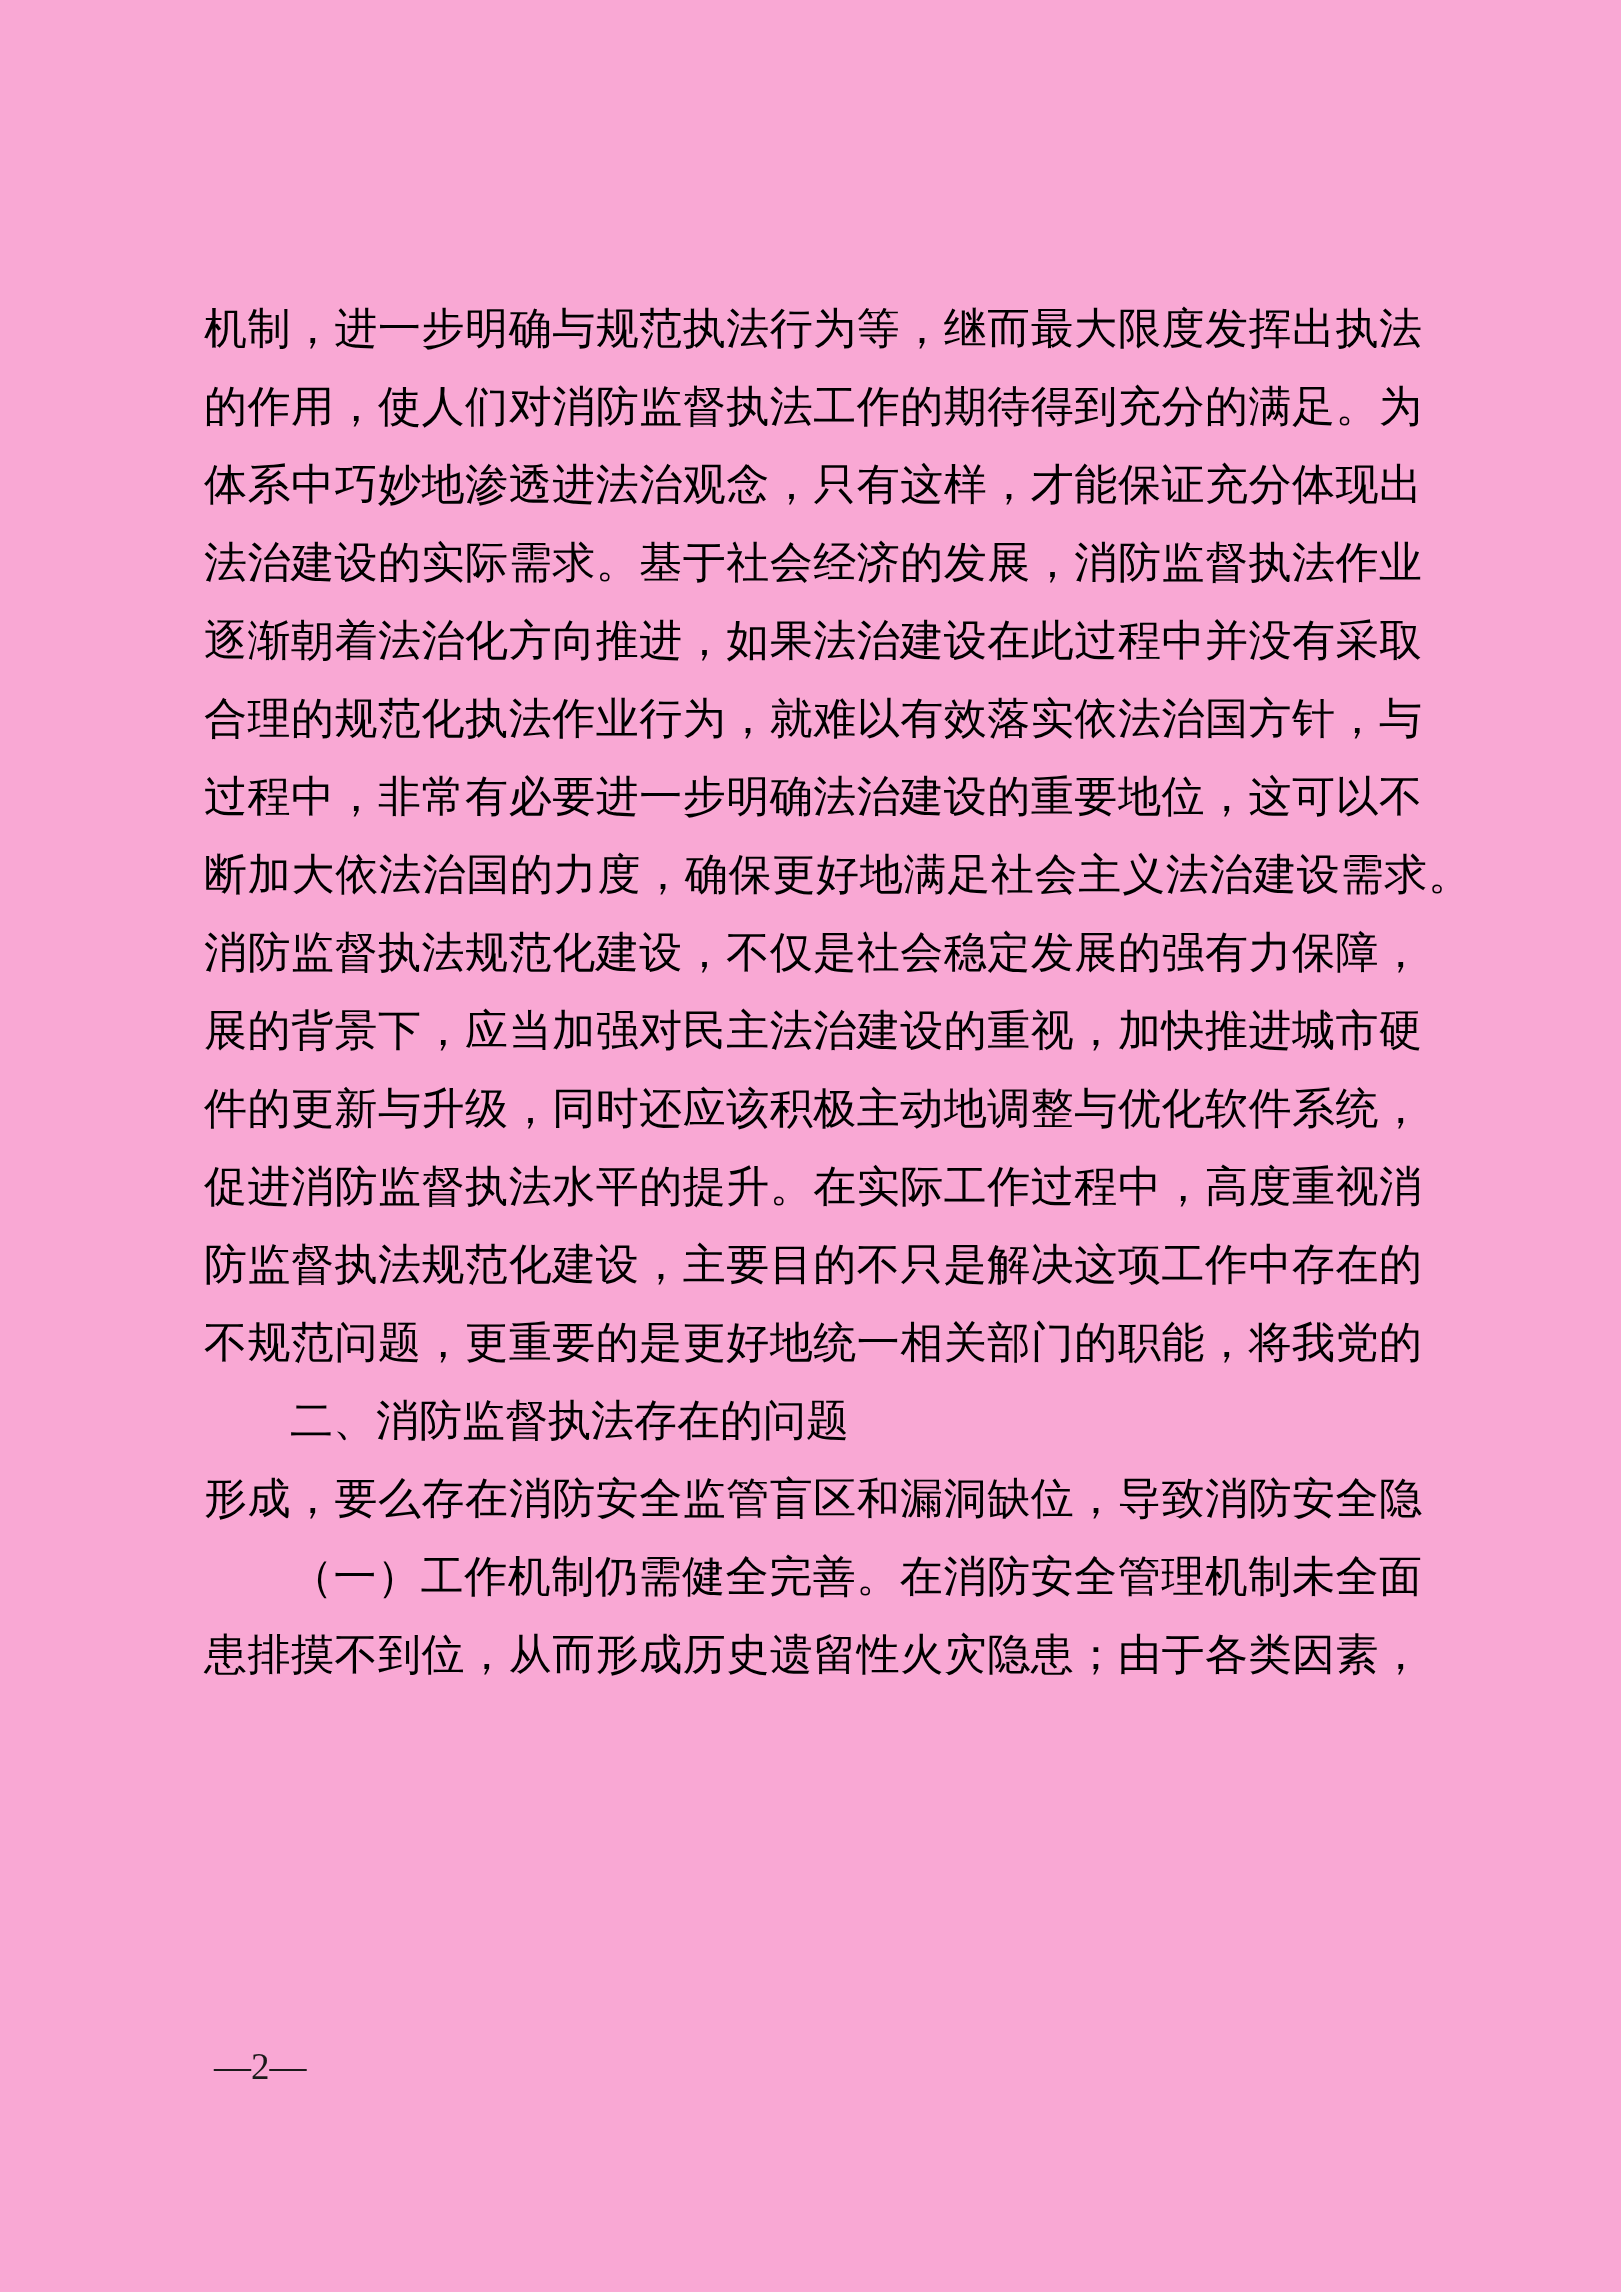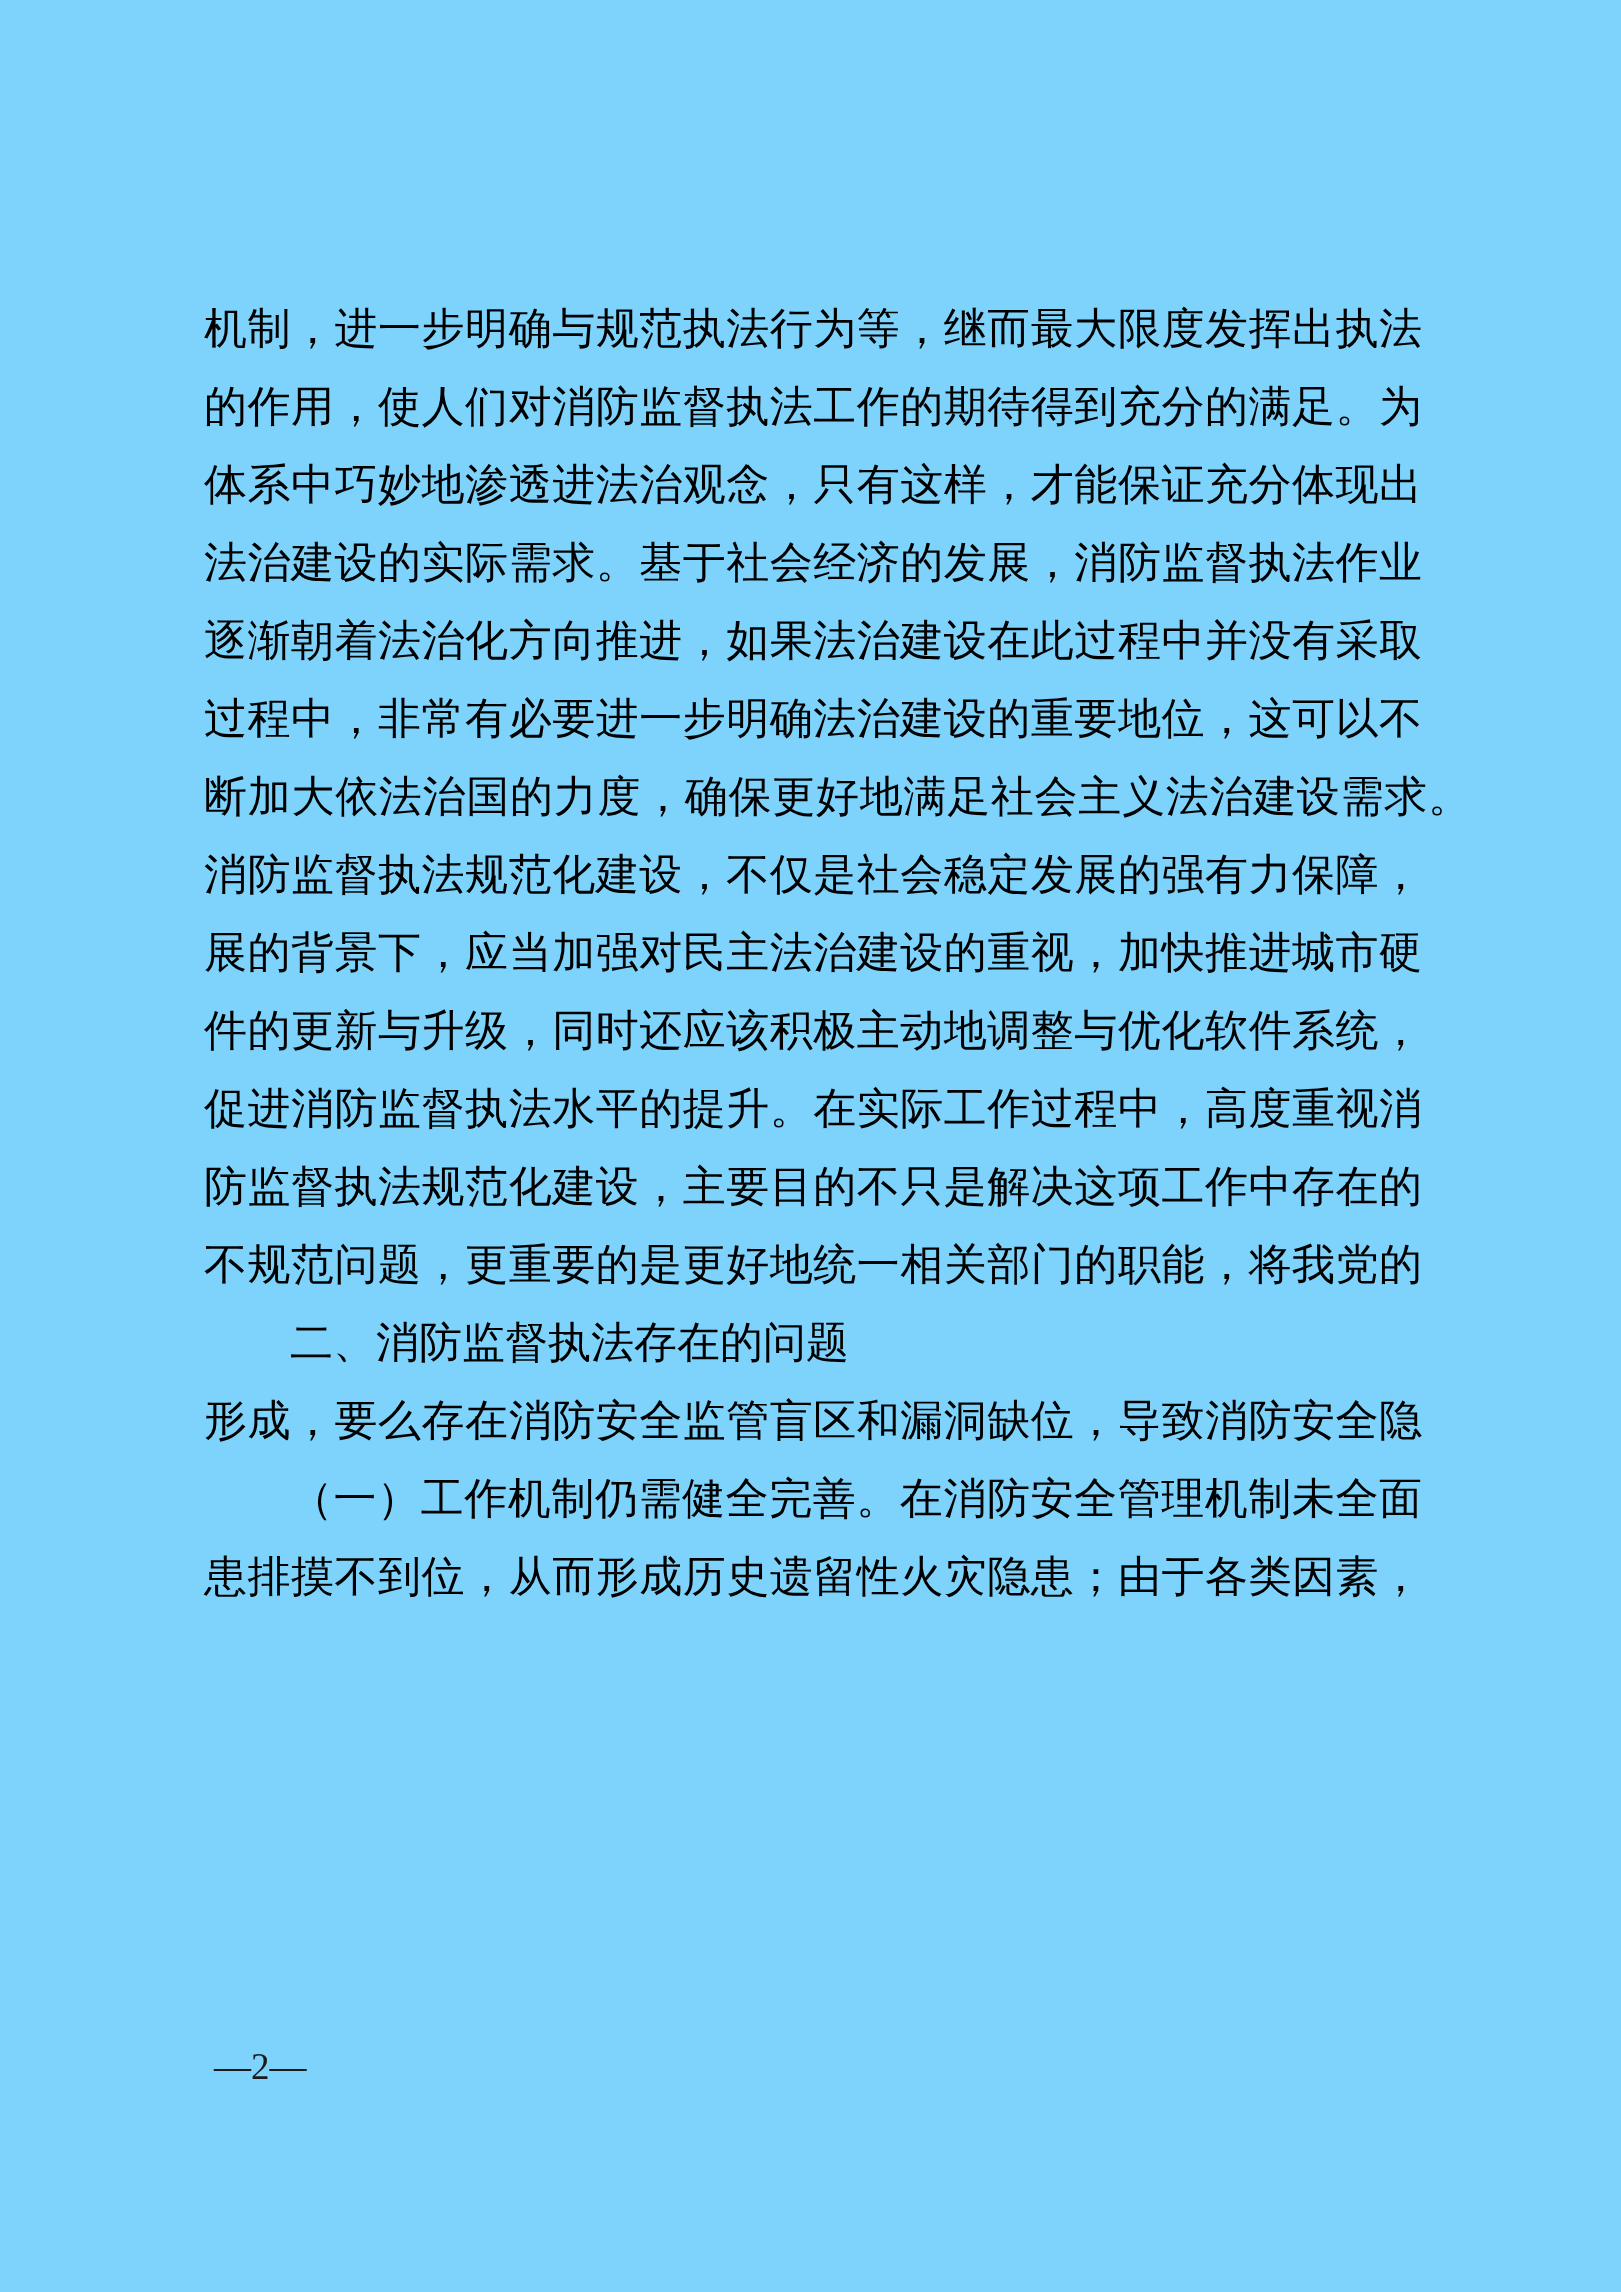--- a/index.html
+++ b/index.html
@@ -6,21 +6,21 @@
   html, body {
     width: 1621px;
     height: 2293px;
     background: #ffffff;
     font-family: "Liberation Sans", sans-serif;
   }
   .page {
     position: relative;
     width: 1621px;
     height: 2293px;
-    background: #7dd3fc;
+    background: #f9a8d4;
     overflow: hidden;
   }
   .text-block {
     position: absolute;
     left: 204px;
     top: 289px;
     width: 1218px;
     color: #000000;
   }
   .line {
@@ -73,20 +73,21 @@
 <body>
 
 <div class="page">
 
   <div class="text-block" id="document-body">
       <div class="line body-full">机制，进一步明确与规范执法行为等，继而最大限度发挥出执法</div>
       <div class="line body-full">的作用，使人们对消防监督执法工作的期待得到充分的满足。为</div>
       <div class="line body-full">体系中巧妙地渗透进法治观念，只有这样，才能保证充分体现出</div>
       <div class="line body-full">法治建设的实际需求。基于社会经济的发展，消防监督执法作业</div>
       <div class="line body-full">逐渐朝着法治化方向推进，如果法治建设在此过程中并没有采取</div>
+      <div class="line body-full">合理的规范化执法作业行为，就难以有效落实依法治国方针，与</div>
       <div class="line body-full">过程中，非常有必要进一步明确法治建设的重要地位，这可以不</div>
       <div class="line body-full-hang">断加大依法治国的力度，确保更好地满足社会主义法治建设需求。</div>
       <div class="line body-full">消防监督执法规范化建设，不仅是社会稳定发展的强有力保障，</div>
       <div class="line body-full">展的背景下，应当加强对民主法治建设的重视，加快推进城市硬</div>
       <div class="line body-full">件的更新与升级，同时还应该积极主动地调整与优化软件系统，</div>
       <div class="line body-full">促进消防监督执法水平的提升。在实际工作过程中，高度重视消</div>
       <div class="line body-full">防监督执法规范化建设，主要目的不只是解决这项工作中存在的</div>
       <div class="line body-full">不规范问题，更重要的是更好地统一相关部门的职能，将我党的</div>
       <div class="line heading">二、消防监督执法存在的问题</div>
       <div class="line body-full">形成，要么存在消防安全监管盲区和漏洞缺位，导致消防安全隐</div>

